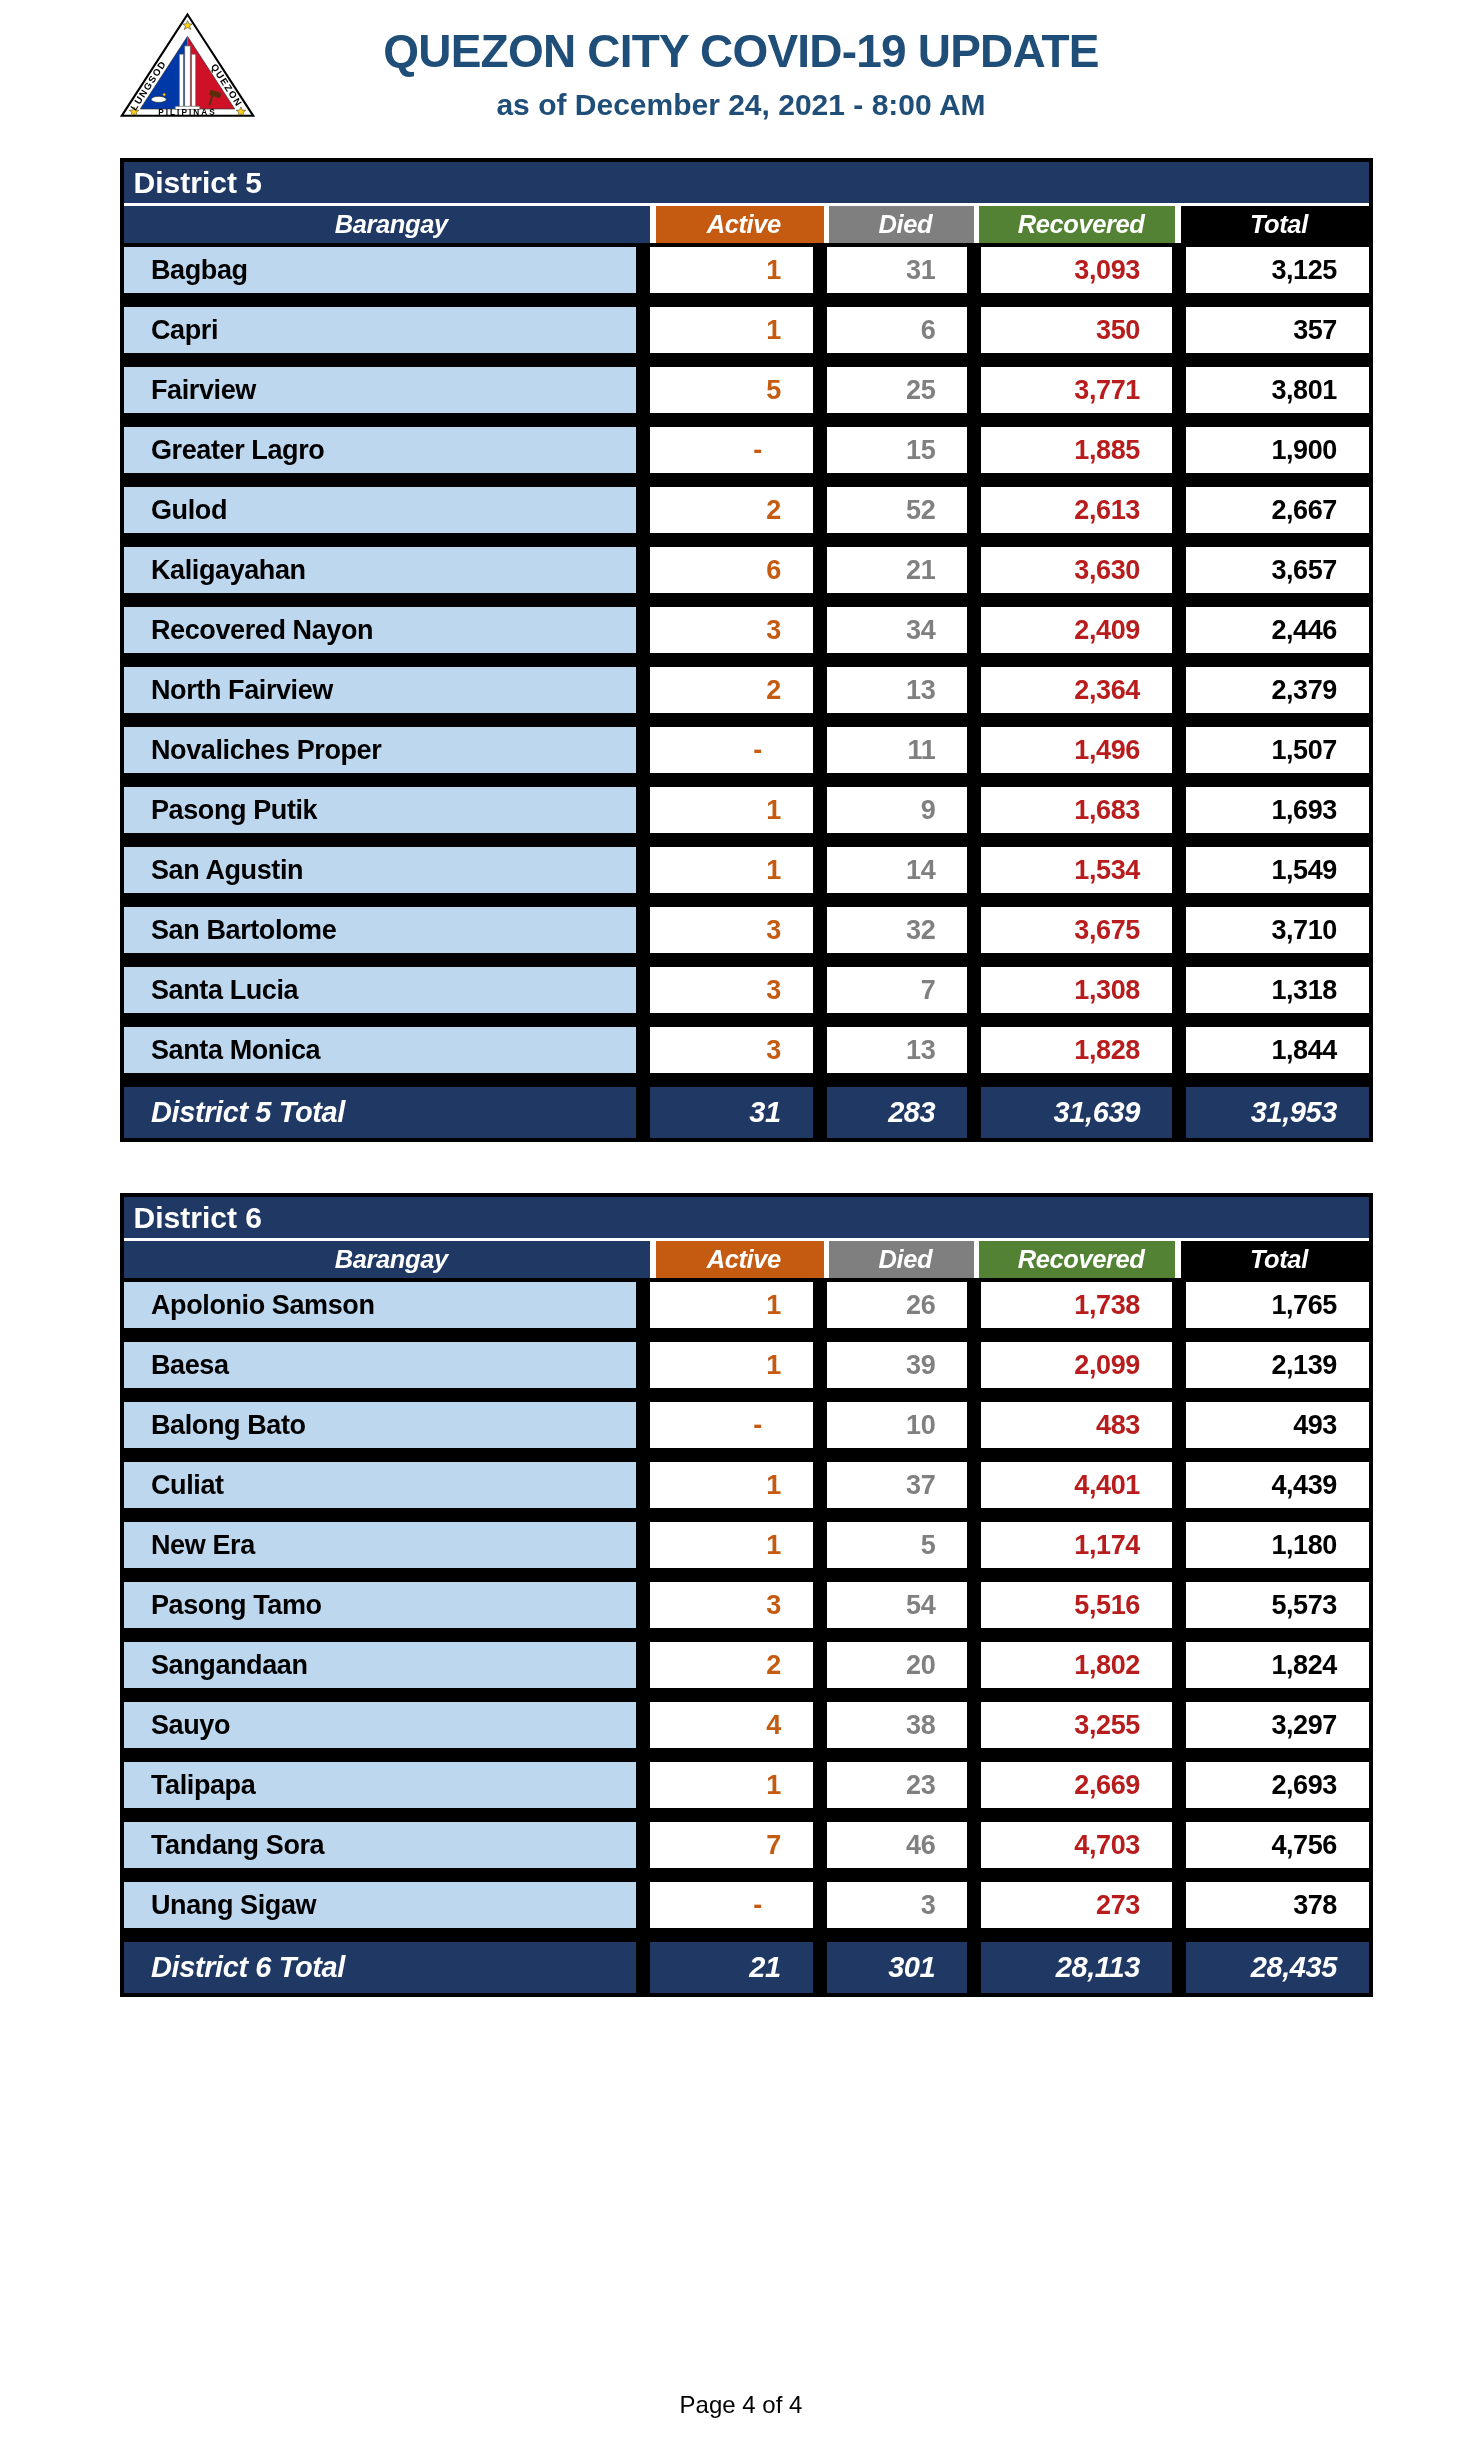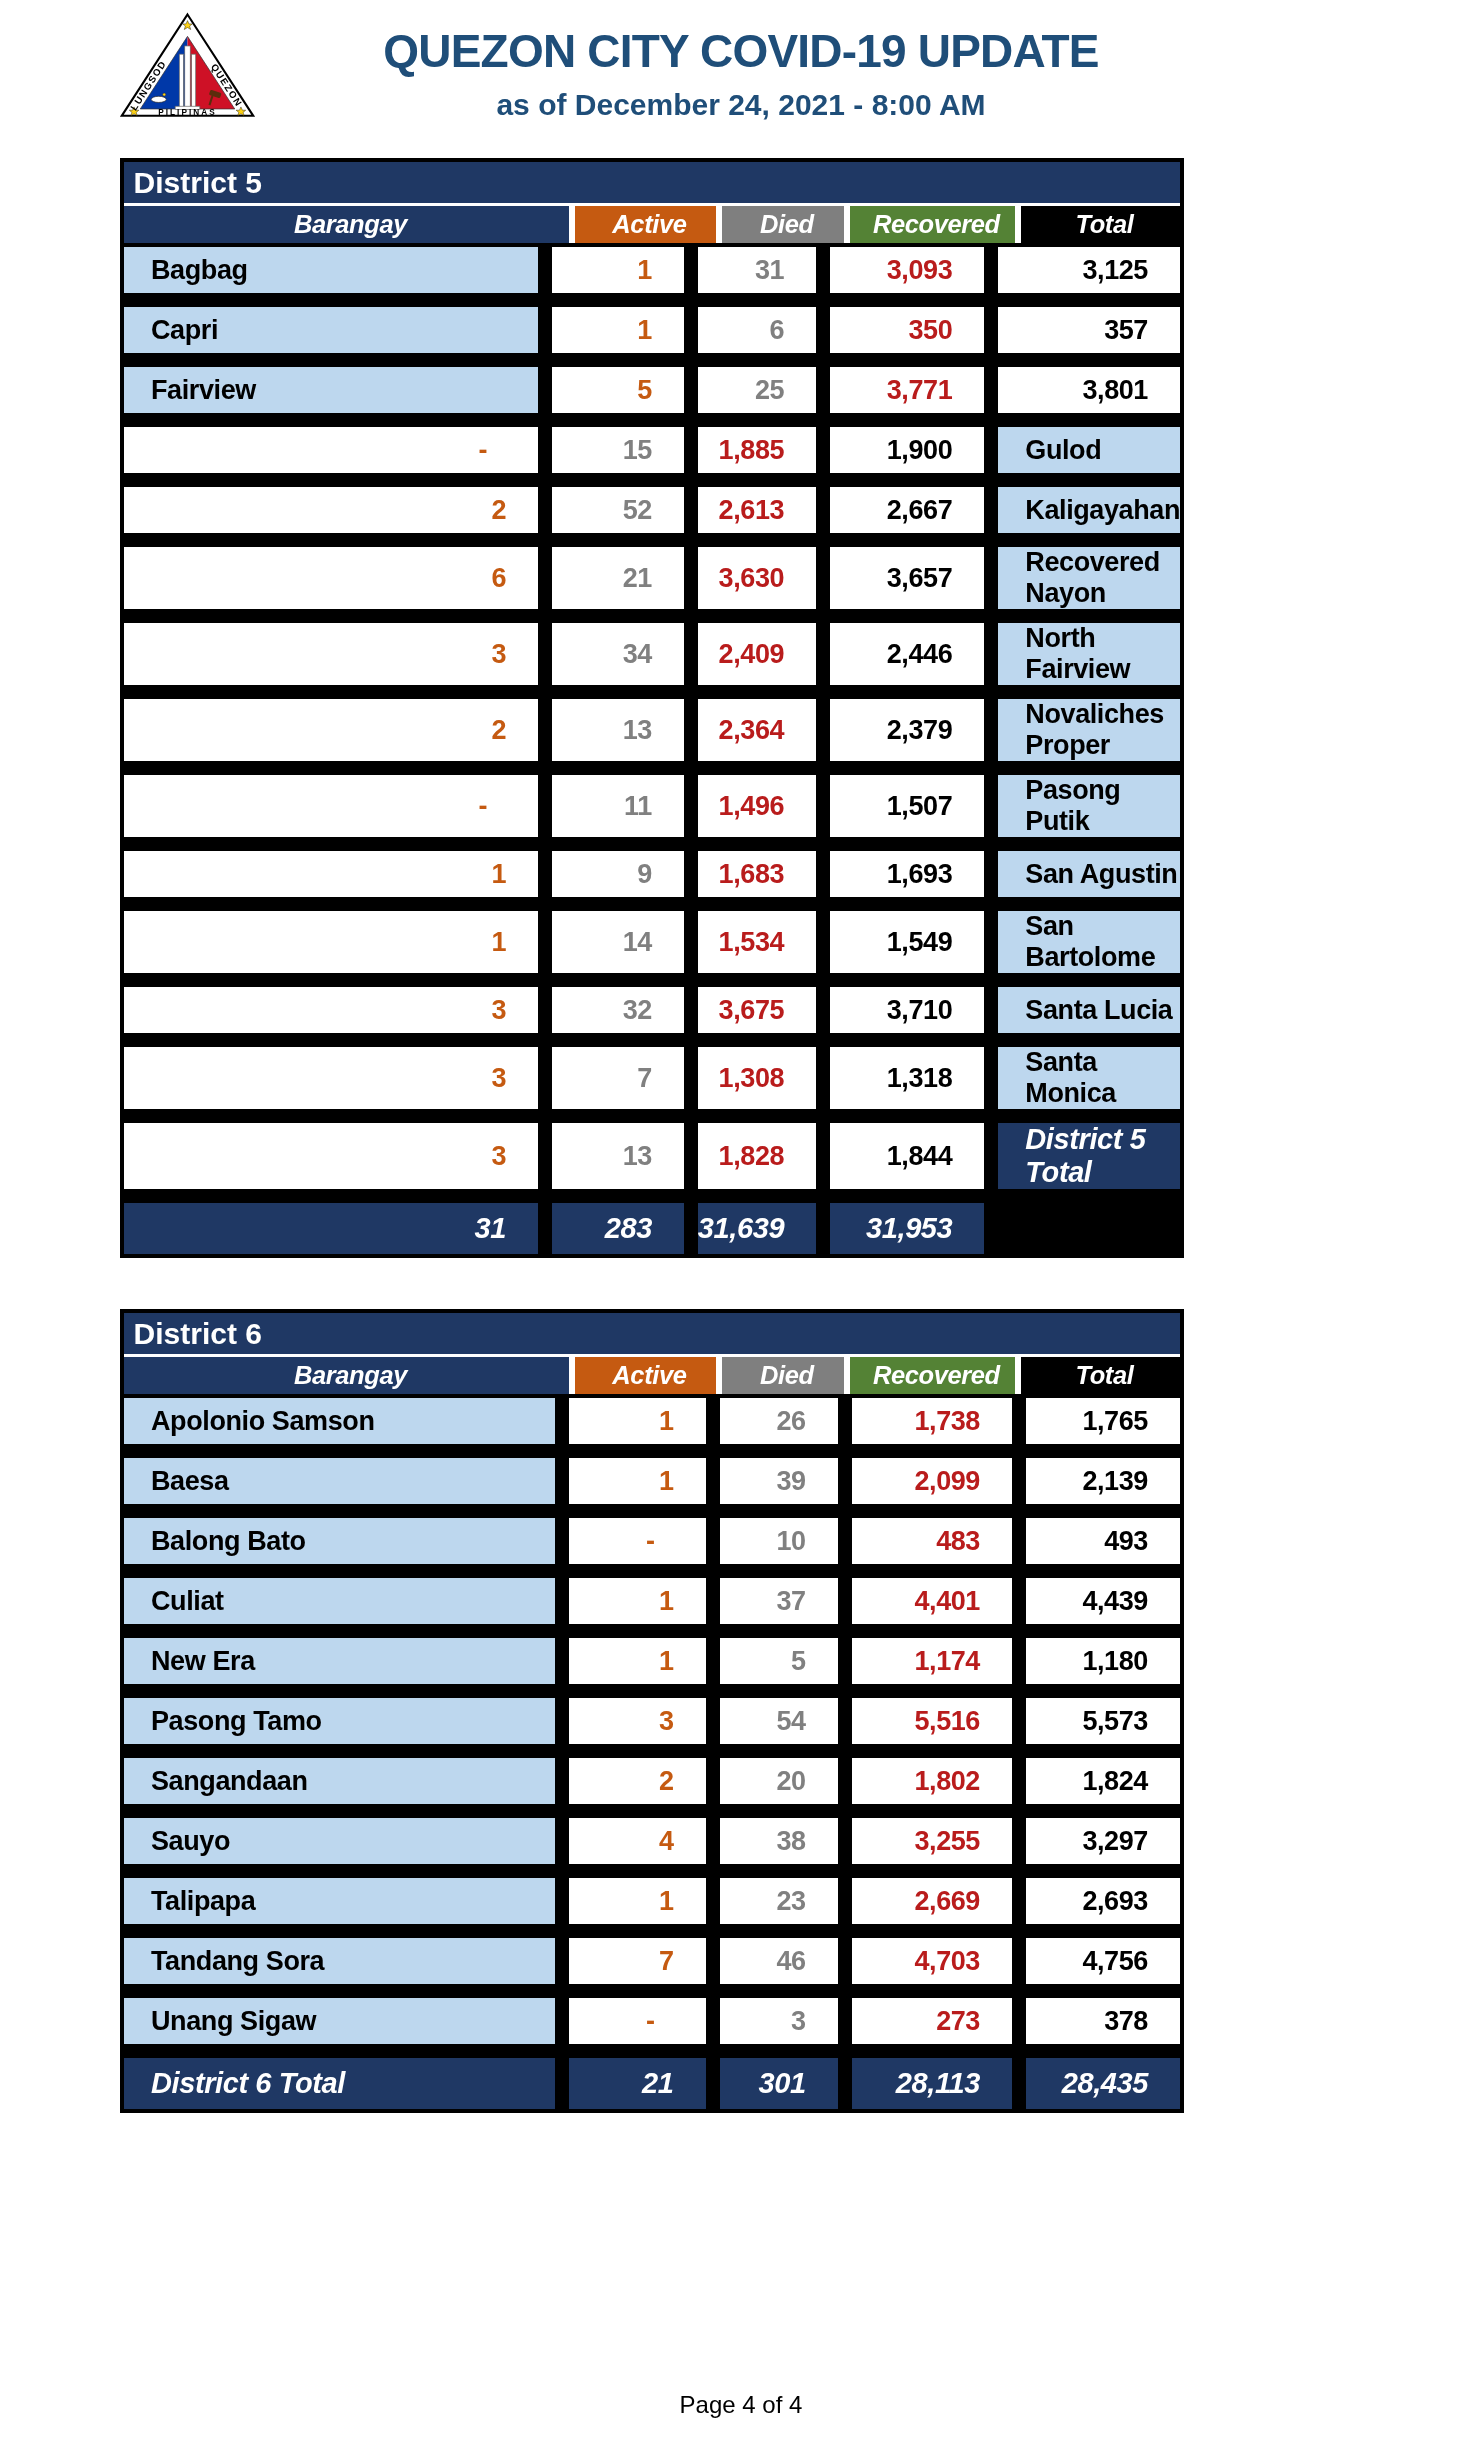--- a/index.html
+++ b/index.html
@@ -7,21 +7,21 @@
   .page {
     position:relative; width:1482px; height:2462px; background:#ffffff;
     font-family:"Liberation Sans", sans-serif; overflow:hidden;
   }
   
   .header { position:absolute; top:0; left:0; right:0; text-align:center; padding-top:24px; }
   .logo { position:absolute; left:119px; top:6.4px; width:137px; height:121px; }
   .title { font-size:46px; font-weight:bold; color:#1F4E79; letter-spacing:-0.8px; }
   .subtitle { font-size:30px; font-weight:bold; color:#1F4E79; margin-top:9.6px; }
   
-  .tables { position:absolute; left:120px; top:158px; width:1064px; }
+  .tables { position:absolute; left:120px; top:158px; width:1253px; }
   .qc-table { border:4.8px solid #000; background:#fff; }
   .qc-table + .qc-table { margin-top:51px; }
   .district-bar {
     height:41px; background:#1F3864; color:#fff; font-size:30px; font-weight:bold;
     display:flex; align-items:center; padding-left:9.6px;
   }
   .head-row {
     display:grid; grid-template-columns:685fr 218fr 188fr 255fr 245fr; gap:5.6px;
     background:#fff; border-top:3.2px solid #fff; height:40px;
   }
@@ -109,20 +109,21 @@
           <div class="cell cell-name">Capri</div>
           <div class="cell cell-num col-active">1</div>
           <div class="cell cell-num col-died">6</div>
           <div class="cell cell-num col-recovered">350</div>
           <div class="cell cell-num col-total">357</div>
           <div class="cell cell-name">Fairview</div>
           <div class="cell cell-num col-active">5</div>
           <div class="cell cell-num col-died">25</div>
           <div class="cell cell-num col-recovered">3,771</div>
           <div class="cell cell-num col-total">3,801</div>
+          <div class="cell cell-name">Greater Lagro</div>
           <div class="cell cell-num col-active dash">-</div>
           <div class="cell cell-num col-died">15</div>
           <div class="cell cell-num col-recovered">1,885</div>
           <div class="cell cell-num col-total">1,900</div>
           <div class="cell cell-name">Gulod</div>
           <div class="cell cell-num col-active">2</div>
           <div class="cell cell-num col-died">52</div>
           <div class="cell cell-num col-recovered">2,613</div>
           <div class="cell cell-num col-total">2,667</div>
           <div class="cell cell-name">Kaligayahan</div>

